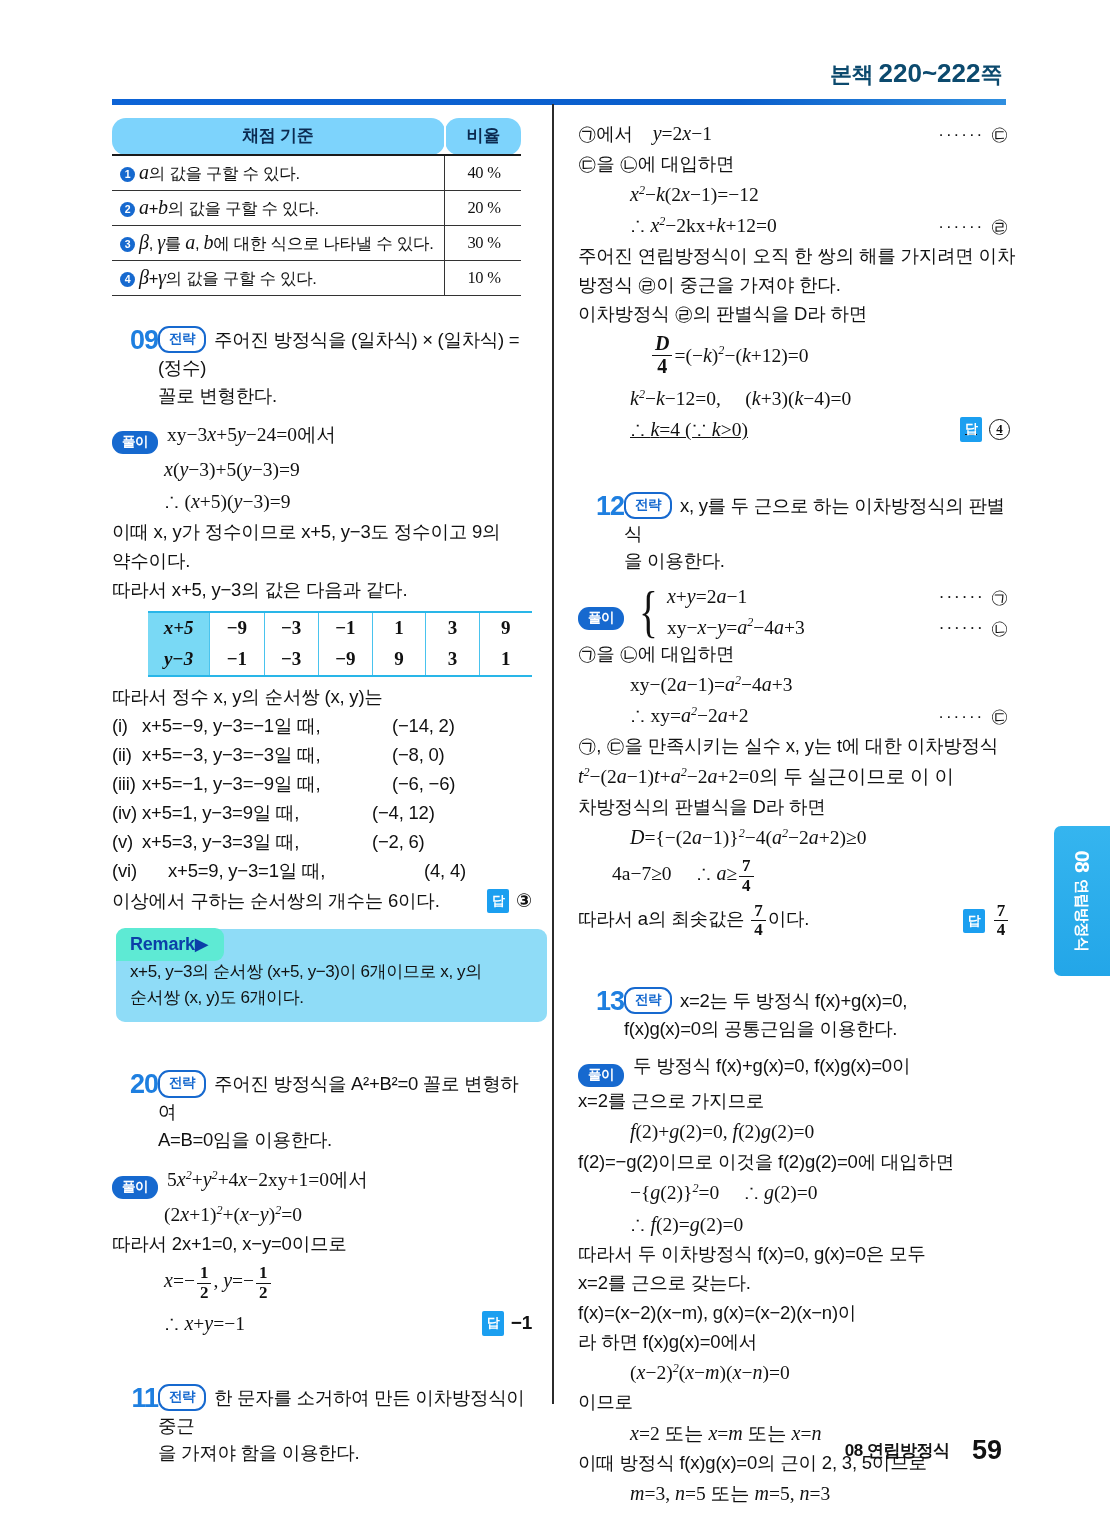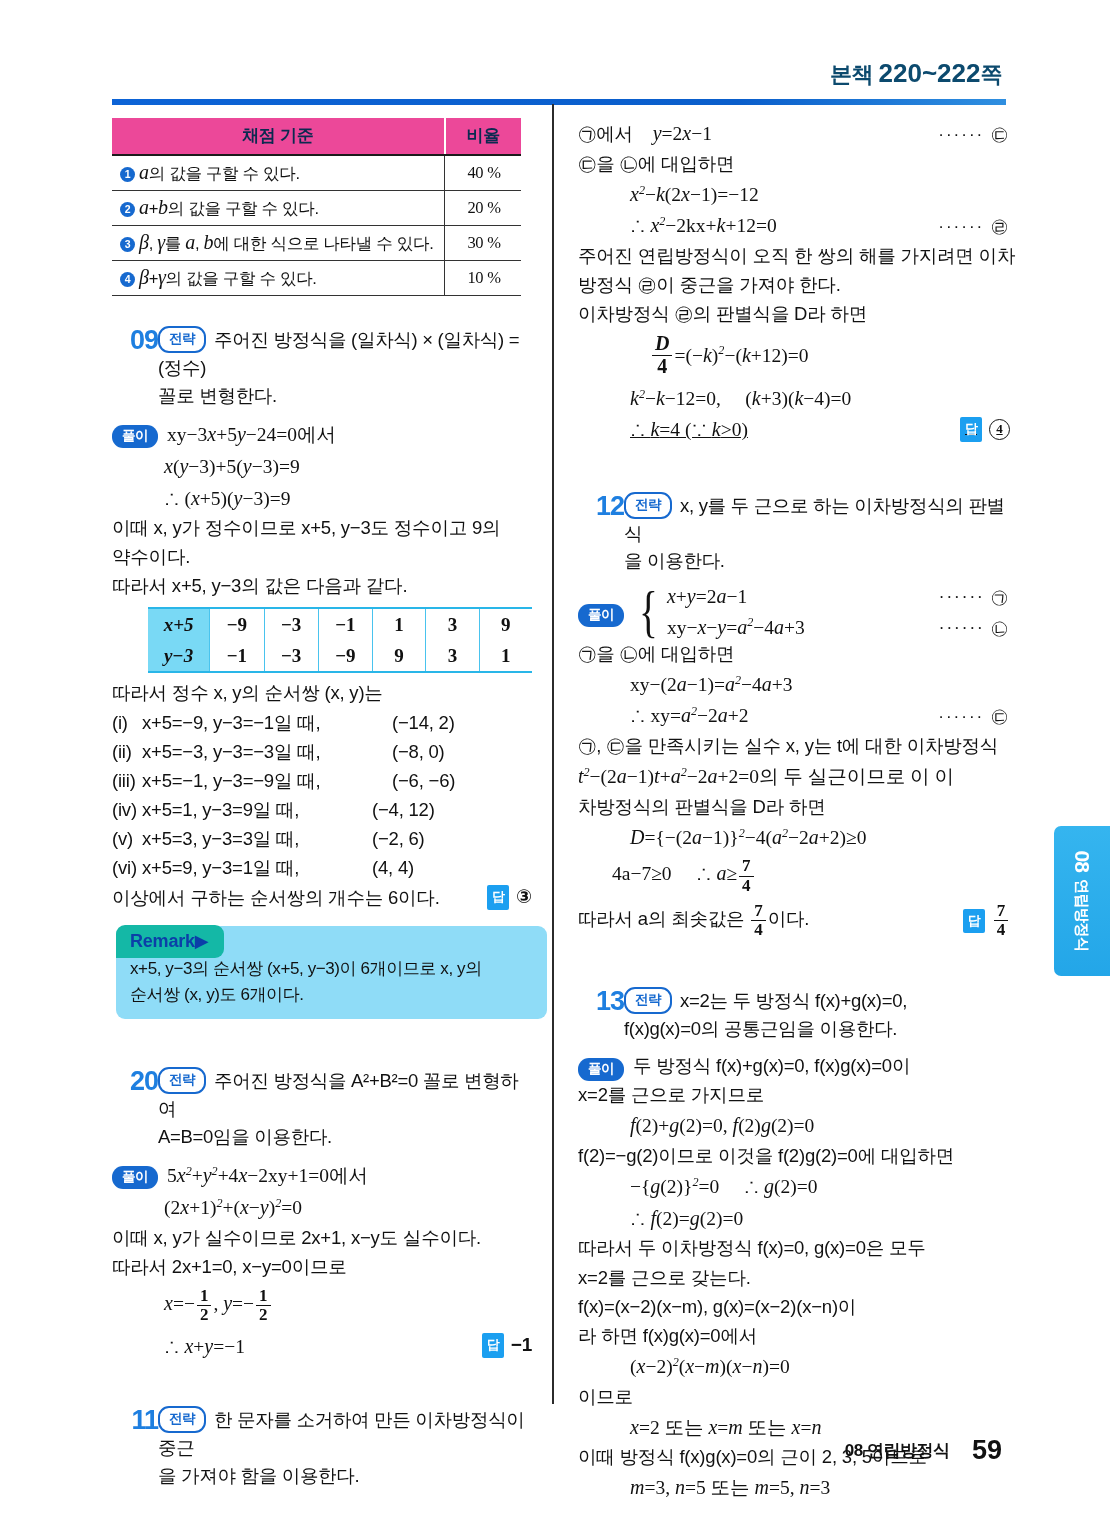--- a/index.html
+++ b/index.html
@@ -48,23 +48,24 @@
   i.m{font-family:"Liberation Serif","DejaVu Serif",serif;font-style:italic;font-size:20px;}
   .mt{font-family:"Liberation Serif","DejaVu Serif",serif;font-size:19.5px;letter-spacing:0px;}
   sup{font-size:0.62em;vertical-align:super;font-style:italic;}
 
   
   .grade-table{
     position:relative;width:409px;border-collapse:collapse;
     font-size:16.5px;margin-bottom:0;
   }
   .grade-table th{
-    background:#ec4899;color:#0b2a50;font-weight:bold;
+    background:#7dd3fc;color:#0b2a50;font-weight:bold;
     padding:6px 0 7px 0;font-size:17px;letter-spacing:-0.3px;
     border-bottom:2px solid #1b1b1b;
+    border-radius:14px;
   }
   .grade-table th.ratio{width:62px;border-left:2px solid #ffffff;}
   .grade-table td{
     padding:5px 6px 5px 8px;border-bottom:1.5px solid #333;
     font-size:16.5px;letter-spacing:-0.3px;white-space:nowrap;
   }
   .grade-table tr:first-child td{border-top:none;}
   .grade-table td.ratio{
     width:62px;text-align:center;border-left:1.5px solid #333;
     font-family:"Liberation Serif",serif;font-size:16.5px;
@@ -89,21 +90,21 @@
     vertical-align:3px;white-space:nowrap;
   }
   .prob-text{font-size:18.5px;line-height:1.5;letter-spacing:-0.3px;flex:1;}
 
   .badge-sol{
     display:inline-block;background:#1669cf;color:#fff;border-radius:11px;
     font-size:13.5px;font-weight:bold;padding:2px 10px 3px 10px;
     letter-spacing:-0.5px;margin-right:9px;white-space:nowrap;
   }
   .sol-row{display:flex;align-items:flex-start;}
-  .sol-row .badge-sol{margin-top:6px;flex:none;}
+  .sol-row .badge-sol{margin-top:12px;flex:none;}
 
   
   .ans{
     display:inline-flex;align-items:center;gap:7px;
     font-size:19px;font-weight:bold;
   }
   .badge-ans{
     display:inline-block;background:#1b9ff0;color:#fff;
     font-size:13px;font-weight:bold;padding:2px 5px 3px 5px;
     letter-spacing:-1px;border-radius:2px;
@@ -131,21 +132,21 @@
   }
   .xy-table td:last-child{border-right:none;}
 
   
   .remark{
     position:relative;margin:14px 0 0 4px;width:403px;
     background:#8fdcf7;border-radius:9px;padding:30px 14px 12px 14px;
     font-size:17px;line-height:1.5;letter-spacing:-0.4px;
   }
   .remark-tab{
-    position:absolute;left:0;top:-1px;background:#14b8a6;
+    position:absolute;left:0;top:-1px;background:#5eead4;
     border-radius:9px 9px 9px 0;padding:3px 16px 3px 14px;
     color:#0b3fa8;font-weight:bold;font-size:18px;letter-spacing:-0.2px;
   }
   .brace{
     font-size:56px;line-height:0.75;font-family:"Liberation Serif",serif;
     font-weight:300;margin-right:5px;margin-left:2px;
     transform:scaleX(0.7);display:inline-block;
   }
   .sys-eqs > div{white-space:nowrap;}
   .eqline{display:flex;justify-content:space-between;align-items:baseline;}
@@ -285,21 +286,21 @@
     <div class="ln" style="display:flex;">
       <span style="width:30px;flex:none;">(iv)</span>
       <span style="width:230px;flex:none;">x+5=1, y−3=9일 때,</span>
       <span>(−4, 12)</span>
     </div>
     <div class="ln" style="display:flex;">
       <span style="width:30px;flex:none;">(v)</span>
       <span style="width:230px;flex:none;">x+5=3, y−3=3일 때,</span>
       <span>(−2, 6)</span>
     </div>
-    <div class="ln" style="display:flex;">
+    <div class="ln" style="display:flex;gap:26px;">
       <span style="width:30px;flex:none;">(vi)</span>
       <span style="width:230px;flex:none;">x+5=9, y−3=1일 때,</span>
       <span>(4, 4)</span>
     </div>
 
     <div class="ln" style="display:flex;justify-content:space-between;align-items:center;">
       <span>이상에서 구하는 순서쌍의 개수는 6이다.</span>
       <span class="ans">
         <span class="badge-ans">답</span>
         <span>③</span>
@@ -323,21 +324,20 @@
       </div>
     </div>
 
     <div class="spacer-sm"></div>
 
     <div class="sol-row">
       <span class="badge-sol">풀이</span>
       <span class="ln mt">5<i class="m">x</i><sup>2</sup>+<i class="m">y</i><sup>2</sup>+4<i class="m">x</i>−2xy+1=0에서</span>
     </div>
     <div class="ln mt ind2">(2<i class="m">x</i>+1)<sup>2</sup>+(<i class="m">x</i>−<i class="m">y</i>)<sup>2</sup>=0</div>
-    <div class="ln">이때 x, y가 실수이므로 2x+1, x−y도 실수이다.</div>
     <div class="ln">따라서 2x+1=0, x−y=0이므로</div>
     <div class="ln mt ind2" style="padding-top:5px;padding-bottom:5px;">
       <i class="m">x</i>=−<span class="frac"><span class="n">1</span><span class="d">2</span></span>, <i class="m">y</i>=−<span class="frac"><span class="n">1</span><span class="d">2</span></span>
     </div>
     <div class="ln" style="display:flex;justify-content:space-between;align-items:center;">
       <span class="mt ind2">∴ <i class="m">x</i>+<i class="m">y</i>=−1</span>
       <span class="ans">
         <span class="badge-ans">답</span>
         <span>−1</span>
       </span>

